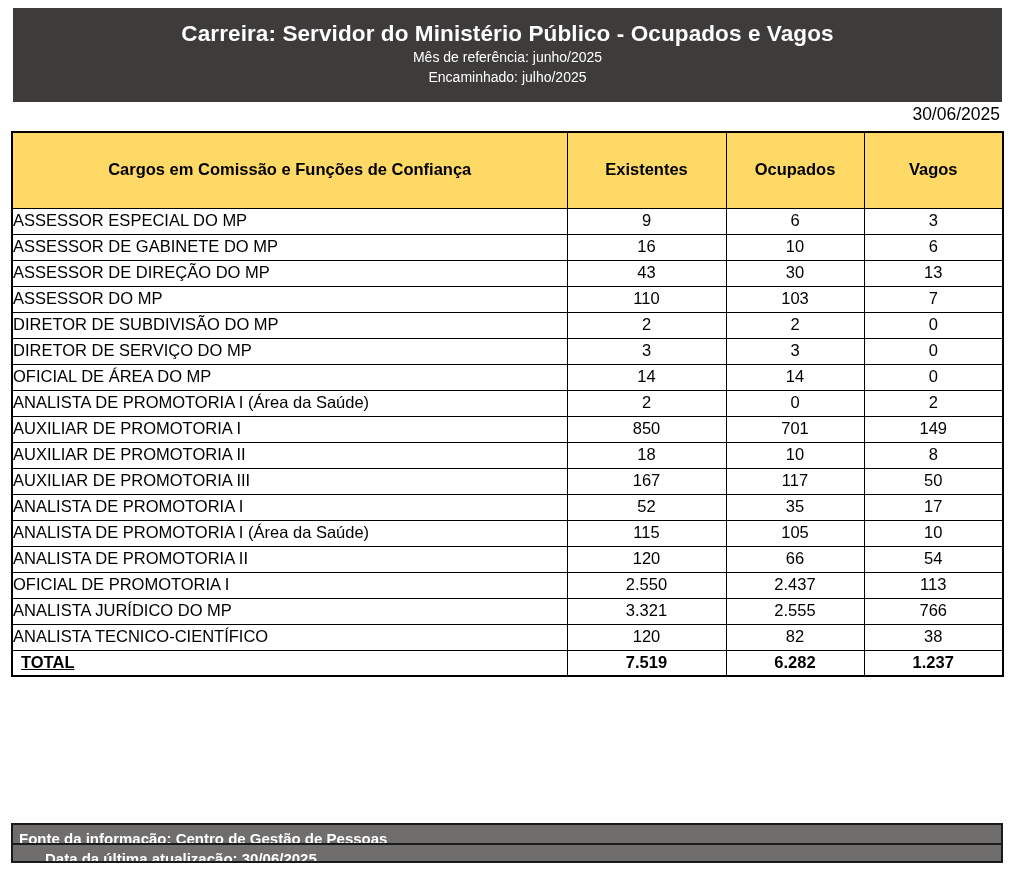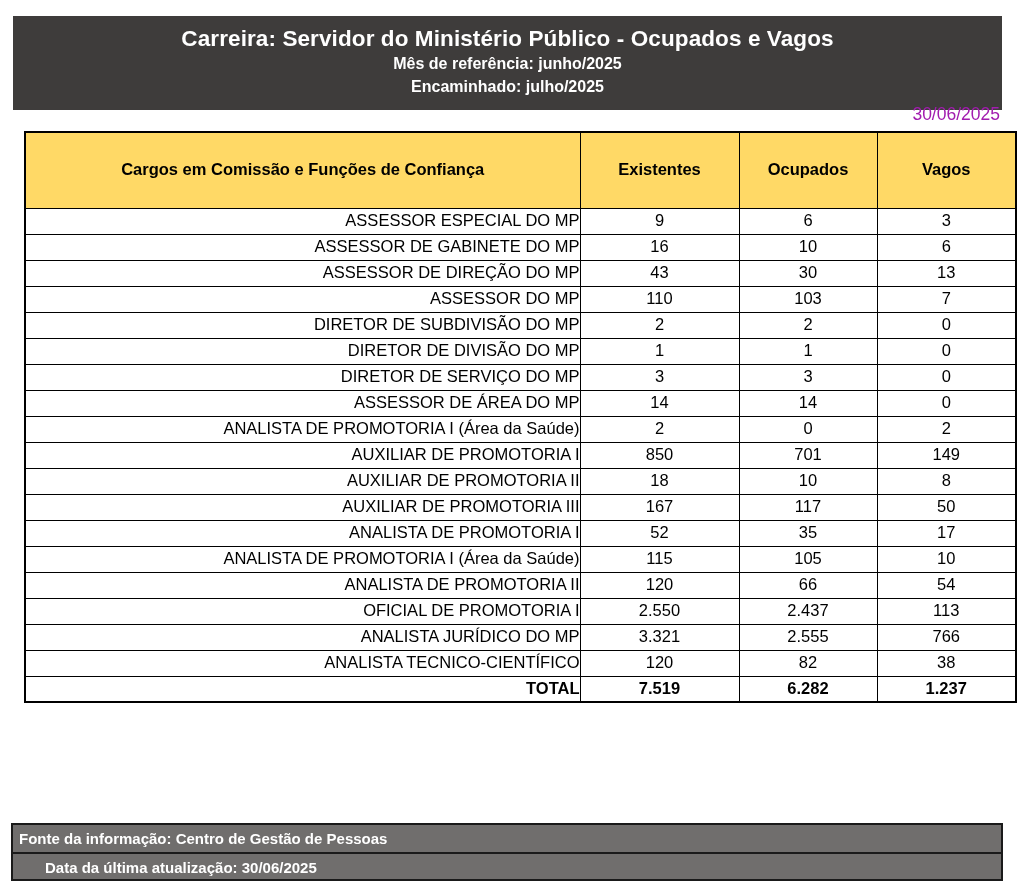--- a/index.html
+++ b/index.html
@@ -20,63 +20,63 @@
     position: relative;
     width: 1024px;
     height: 895px;
     box-sizing: border-box;
   }
 
   
   .title-banner {
     position: absolute;
     left: 13px;
-    top: 16px;
+    top: 8px;
     width: 989px;
     height: 94px;
     background: #3E3C3B;
     color: #FFFFFF;
     display: flex;
     flex-direction: column;
     align-items: center;
     justify-content: center;
     box-sizing: border-box;
     padding: 2px 6px 4px 6px;
   }
   .title-line-1 {
     font-size: 22.5px;
     font-weight: bold;
     line-height: 1.26;
     letter-spacing: 0.1px;
     white-space: nowrap;
   }
   .title-line-2,
   .title-line-3 {
-    font-size: 16px;
-    font-weight: bold;
+    font-size: 14px;
+    font-weight: normal;
     line-height: 1.42;
     white-space: nowrap;
   }
 
   
   .ref-date {
     position: absolute;
     right: 24px;
     top: 104px;
     font-size: 17.5px;
     font-weight: normal;
-    color: #a21caf;
+    color: #000000;
     text-align: right;
     white-space: nowrap;
   }
 
   
   .table-wrap {
     position: absolute;
-    left: 24px;
+    left: 11px;
     top: 131px;
     width: 878px;
   }
   table.data-table {
     border-collapse: collapse;
     table-layout: fixed;
     width: 991px;
     border: 2px solid #000000;
   }
   table.data-table col.c-cargo  { width: 555px; }
@@ -103,50 +103,51 @@
     padding: 2px 4px;
     line-height: 1.2;
   }
 
   tbody td {
     height: 26px;
     vertical-align: middle;
     line-height: 1.05;
   }
   td.cargo {
-    text-align: right;
+    text-align: left;
     padding-left: 4px;
     white-space: nowrap;
     overflow: hidden;
   }
   td.num {
     text-align: center;
   }
   tr.total-row td {
     font-weight: bold;
   }
   tr.total-row td.cargo {
-    padding-left: 17px;
+    padding-left: 8px;
+    text-decoration: underline;
   }
 
   
   .footer {
     position: absolute;
     left: 11px;
     top: 823px;
     width: 992px;
     border: 2px solid #1a1a1a;
     box-sizing: border-box;
   }
   .footer-bar {
     background: #706E6D;
     color: #FFFFFF;
     font-size: 15px;
     font-weight: bold;
-    height: 27px;
+    height: 18px;
     line-height: 27px;
     padding-left: 6px;
     box-sizing: border-box;
     white-space: nowrap;
     overflow: hidden;
   }
   .footer-bar + .footer-bar {
     border-top: 2px solid #1a1a1a;
     padding-left: 32px;
   }
@@ -205,33 +206,27 @@
             <td class="num">103</td>
             <td class="num">7</td>
           </tr>
           <tr>
             <td class="cargo">DIRETOR DE SUBDIVISÃO DO MP</td>
             <td class="num">2</td>
             <td class="num">2</td>
             <td class="num">0</td>
           </tr>
           <tr>
-            <td class="cargo">DIRETOR DE DIVISÃO DO MP</td>
-            <td class="num">1</td>
-            <td class="num">1</td>
-            <td class="num">0</td>
-          </tr>
-          <tr>
             <td class="cargo">DIRETOR DE SERVIÇO DO MP</td>
             <td class="num">3</td>
             <td class="num">3</td>
             <td class="num">0</td>
           </tr>
           <tr>
-            <td class="cargo">ASSESSOR DE ÁREA DO MP</td>
+            <td class="cargo">OFICIAL DE ÁREA DO MP</td>
             <td class="num">14</td>
             <td class="num">14</td>
             <td class="num">0</td>
           </tr>
           <tr>
             <td class="cargo">ANALISTA DE PROMOTORIA I (Área da Saúde)</td>
             <td class="num">2</td>
             <td class="num">0</td>
             <td class="num">2</td>
           </tr>

